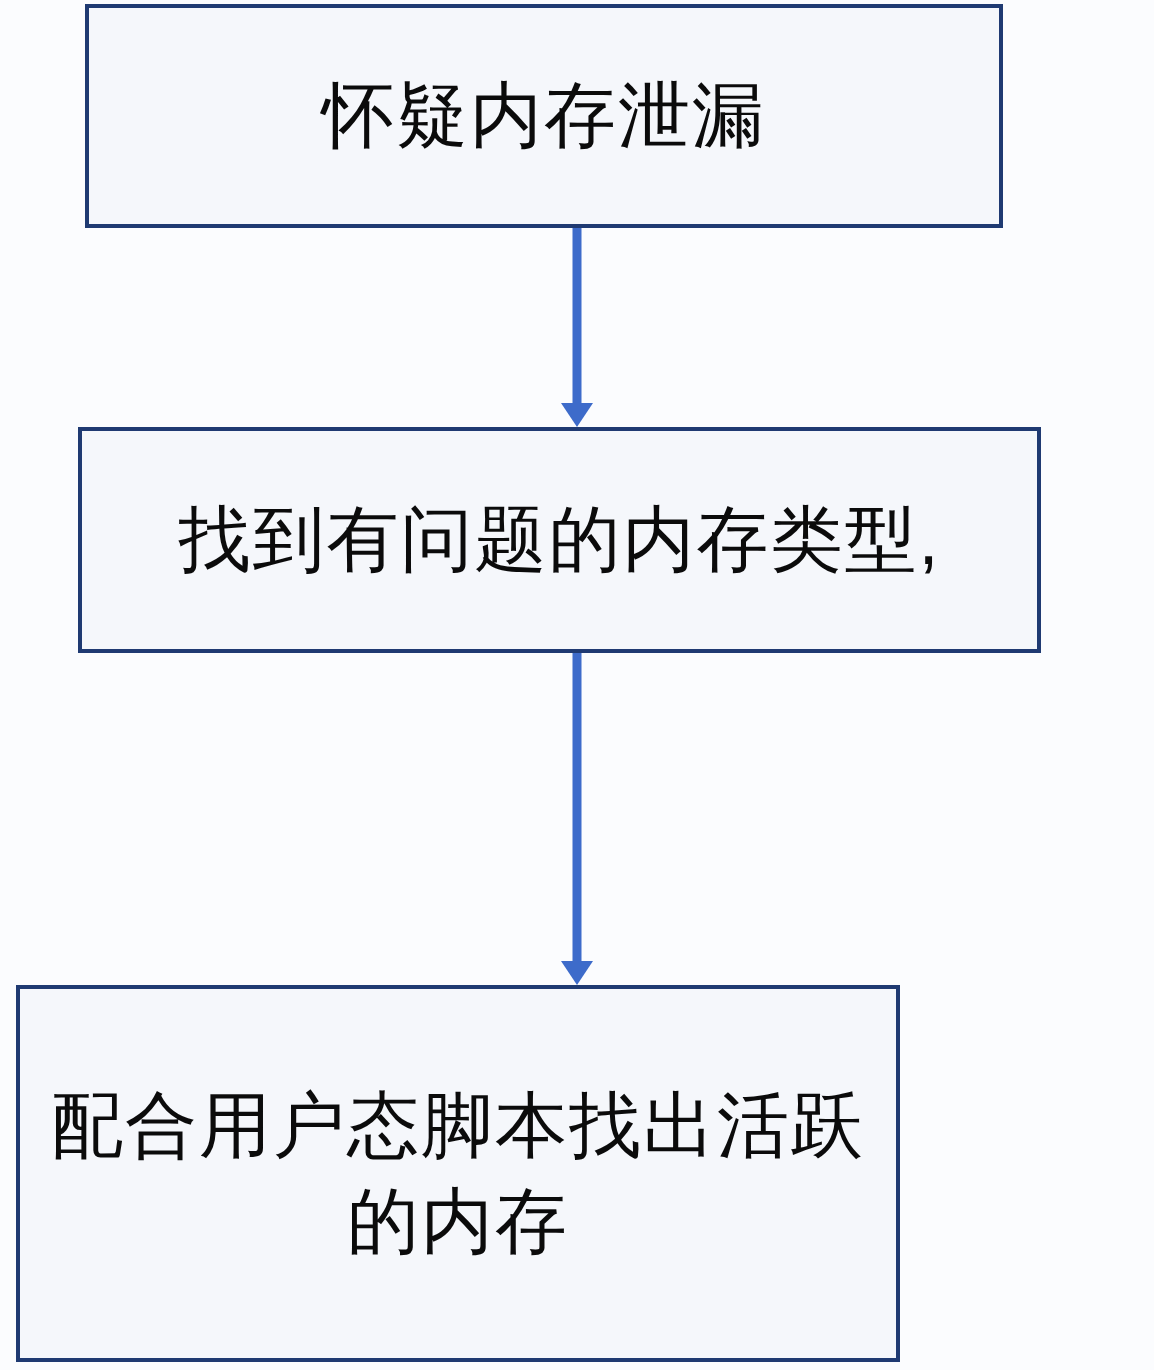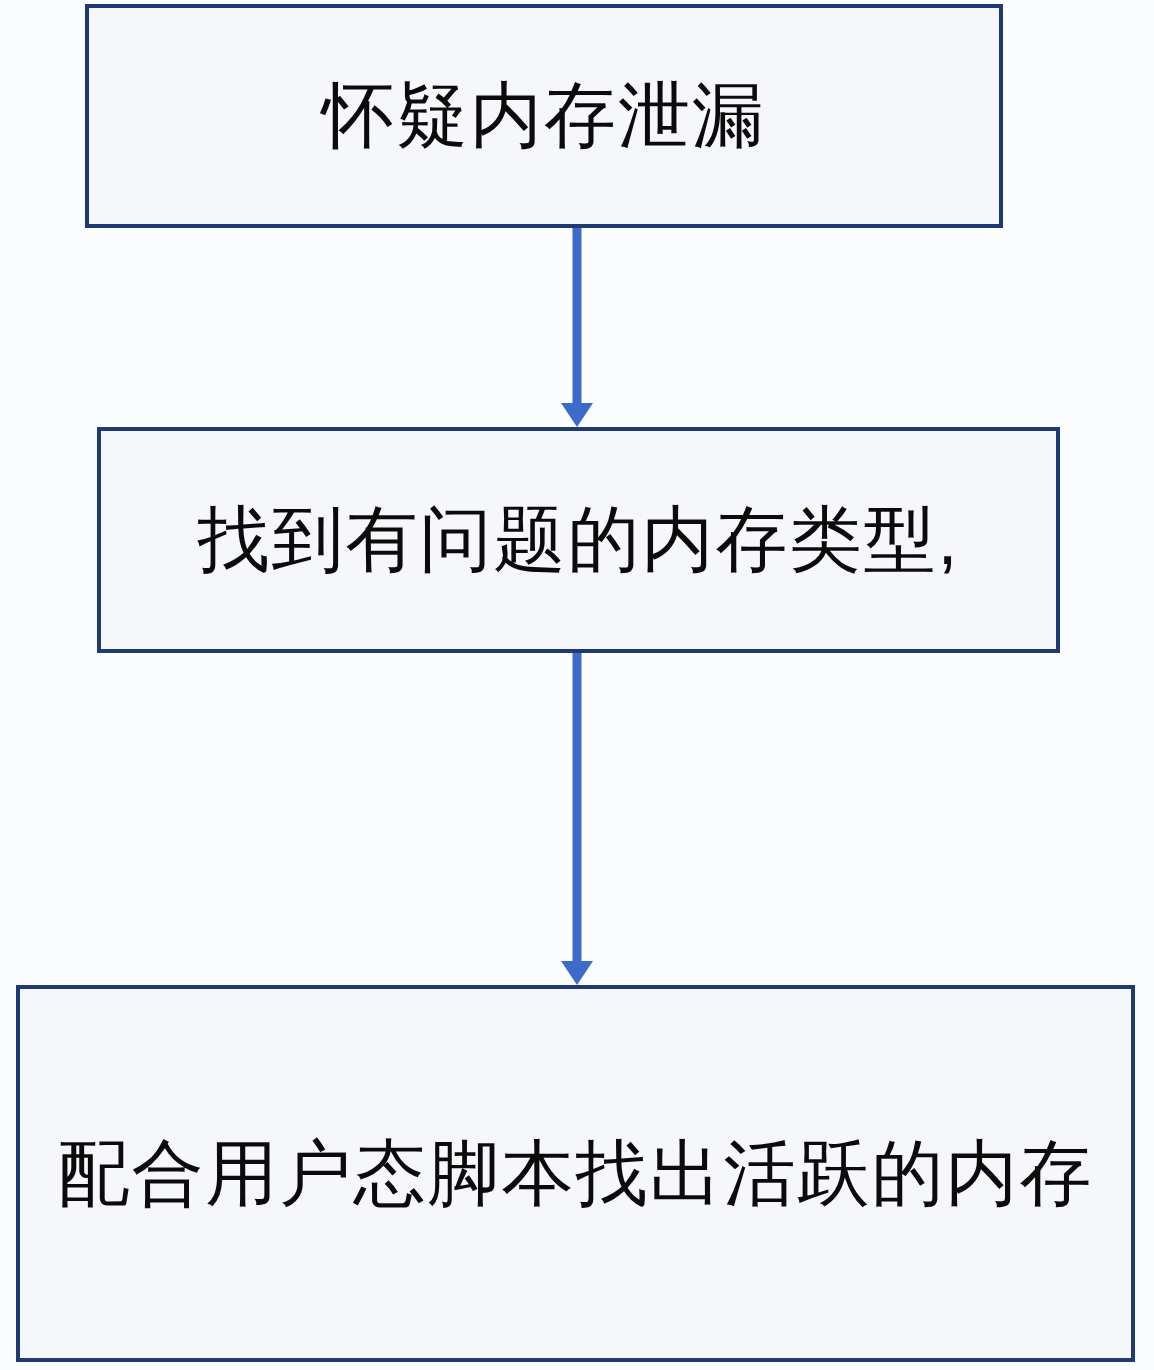--- a/index.html
+++ b/index.html
@@ -30,22 +30,22 @@
     flex-direction: column;
     align-items: center;
     justify-content: center;
     text-align: center;
     color: var(--text);
     font-size: 72px;
     letter-spacing: 2px;
     line-height: 1.32;
   }
   .node-1 { left: 85px;  top: 4px;   width: 918px;  height: 224px; }
-  .node-2 { left: 97px;  top: 427px; width: 963px;  height: 226px; }
-  .node-3 { left: 16px;  top: 985px; width: 1119px; height: 377px; }
+  .node-2 { left: 78px;  top: 427px; width: 963px;  height: 226px; }
+  .node-3 { left: 16px;  top: 985px; width: 884px; height: 377px; }
   .arrow { position: absolute; }
   .arrow-stem {
     position: absolute;
     left: 50%;
     transform: translateX(-50%);
     top: 0;
     width: 9px;
     background: var(--arrow);
   }
   .arrow-head {

